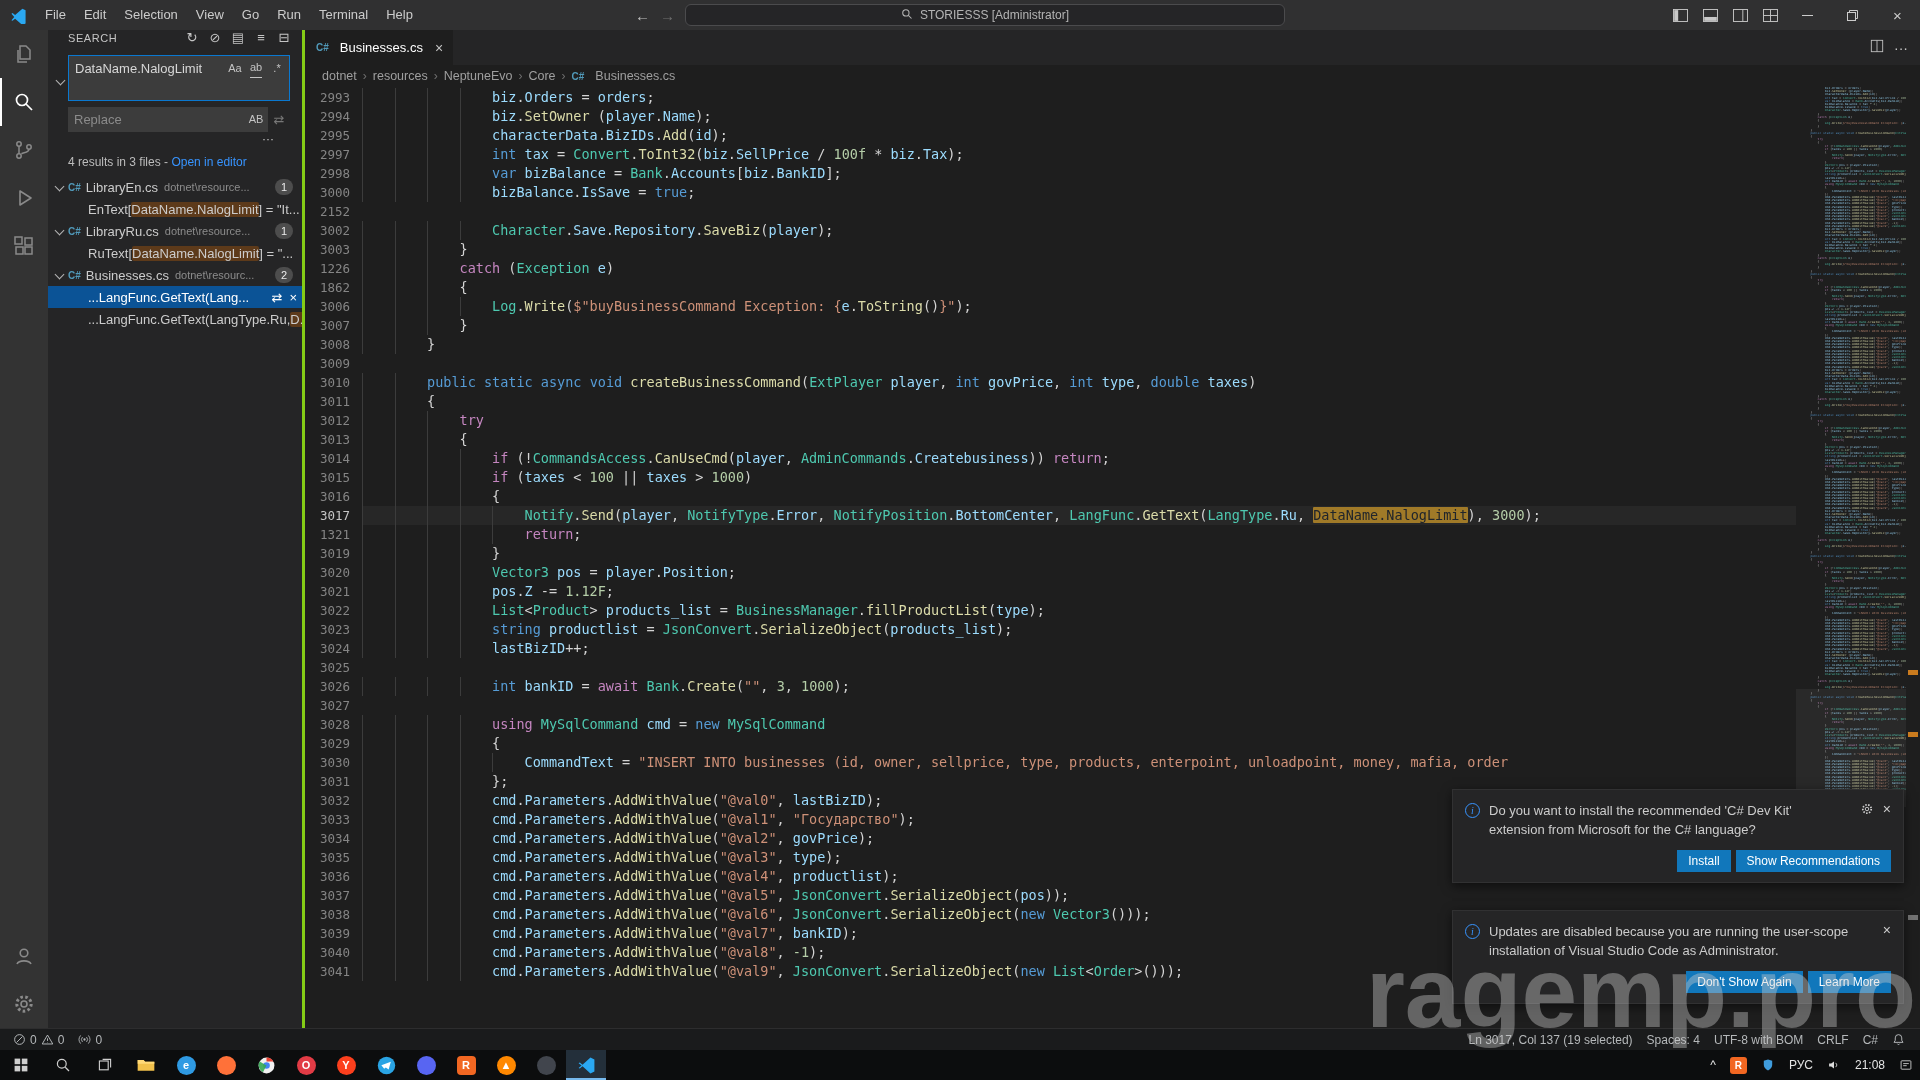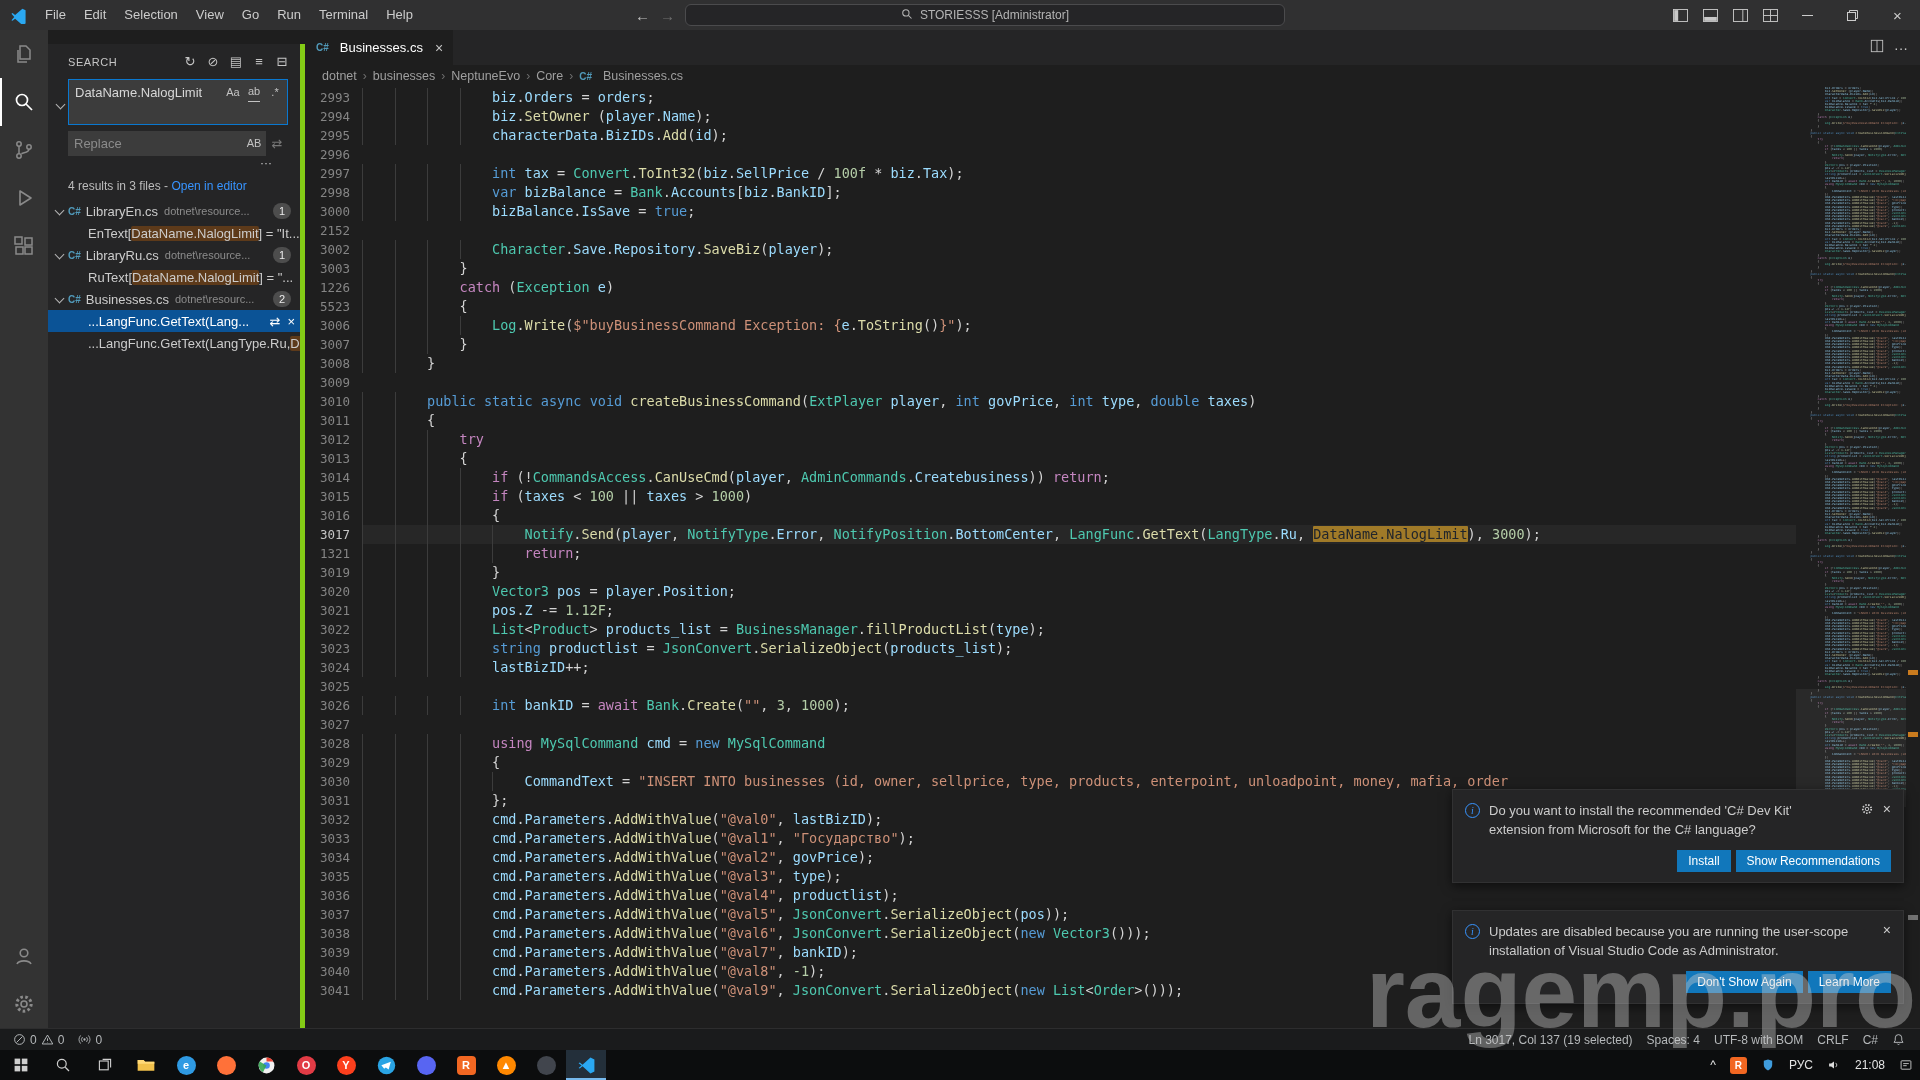--- a/index.html
+++ b/index.html
@@ -22,21 +22,21 @@
 
 
 .activitybar{position:absolute;left:0;top:30px;bottom:52px;width:48px;background:#333333;display:flex;flex-direction:column;z-index:20;}
 .ab-item{height:48px;display:flex;align-items:center;justify-content:center;color:#8a8a8a;position:relative;}
 .ab-item.active{color:#ffffff;}
 .ab-item.active::before{content:"";position:absolute;left:0;top:0;bottom:0;width:2px;background:#ffffff;}
 .ab-item svg{width:24px;height:24px;}
 .ab-bottom{margin-top:auto;}
 
 
-.sidebar{position:absolute;left:48px;top:44px;bottom:52px;width:257px;background:#252526;color:#cccccc;overflow:hidden;border-right:5px solid #84cc16;z-index:20;}
+.sidebar{position:absolute;left:48px;top:20px;bottom:52px;width:257px;background:#252526;color:#cccccc;overflow:hidden;border-right:3px solid #84cc16;z-index:20;}
 .sb-header{height:35px;display:flex;align-items:center;padding:0 8px 0 20px;}
 .sb-title{font-size:11px;color:#c5c5c5;letter-spacing:.05em;}
 .sb-actions{margin-left:auto;display:flex;gap:3px;}
 .sb-act{width:20px;height:20px;display:flex;align-items:center;justify-content:center;color:#c5c5c5;font-size:13px;border-radius:4px;}
 .search-block{display:flex;padding:0 12px 0 4px;}
 .toggle-replace{width:16px;display:flex;align-items:flex-start;justify-content:center;padding-top:22px;}
 .chev-down{width:7px;height:7px;border-right:1.4px solid #b5b5b5;border-bottom:1.4px solid #b5b5b5;transform:rotate(45deg);display:inline-block;}
 .search-fields{flex:1;min-width:0;}
 .search-box{position:relative;background:#3c3c3c;border:1px solid #0a78d0;min-height:46px;padding:3px 66px 3px 6px;font-size:13px;color:#d7d7d7;line-height:19px;}
 .sv{display:block;width:128px;word-break:break-all;}
@@ -345,43 +345,42 @@
               <rect x="1.5" y="1.5" width="13" height="13"></rect>
               <path d="M8 1.5v13"></path>
             </svg>
         </span>
         <span>···</span>
       </div>
     </div>
     <div class="breadcrumbs" id="breadcrumbs">
         <span class="bc-item">dotnet</span>
         <span class="bc-sep">›</span>
-        <span class="bc-item">businesses</span>
+        <span class="bc-item">resources</span>
         <span class="bc-sep">›</span>
         <span class="bc-item">NeptuneEvo</span>
         <span class="bc-sep">›</span>
         <span class="bc-item">Core</span>
         <span class="bc-sep">›</span>
         <span class="csfile">C#</span>
         <span class="bc-item">Businesses.cs</span>
       </div>
     <div class="editor-body">
       <div class="code-area" id="code-lines">
           <div class="code-line"><span class="ln">2993</span><span class="lc" style="--ind: 16;"><span class="tk-v">biz</span><span class="tk-p">.</span><span class="tk-v">Orders</span><span class="tk-p"> = </span><span class="tk-v">orders</span><span class="tk-p">;</span></span></div>
           <div class="code-line"><span class="ln">2994</span><span class="lc" style="--ind: 16;"><span class="tk-v">biz</span><span class="tk-p">.</span><span class="tk-m">SetOwner</span><span class="tk-p"> (</span><span class="tk-v">player</span><span class="tk-p">.</span><span class="tk-v">Name</span><span class="tk-p">);</span></span></div>
           <div class="code-line"><span class="ln">2995</span><span class="lc" style="--ind: 16;"><span class="tk-v">characterData</span><span class="tk-p">.</span><span class="tk-v">BizIDs</span><span class="tk-p">.</span><span class="tk-m">Add</span><span class="tk-p">(</span><span class="tk-v">id</span><span class="tk-p">);</span></span></div>
-          <div class="code-line"><span class="ln">2996</span><span class="lc" style="--ind: 0;"></span></div>
           <div class="code-line"><span class="ln">2997</span><span class="lc" style="--ind: 16;"><span class="tk-k">int</span><span class="tk-p"> </span><span class="tk-v">tax</span><span class="tk-p"> = </span><span class="tk-t">Convert</span><span class="tk-p">.</span><span class="tk-m">ToInt32</span><span class="tk-p">(</span><span class="tk-v">biz</span><span class="tk-p">.</span><span class="tk-v">SellPrice</span><span class="tk-p"> / </span><span class="tk-n">100f</span><span class="tk-p"> * </span><span class="tk-v">biz</span><span class="tk-p">.</span><span class="tk-v">Tax</span><span class="tk-p">);</span></span></div>
           <div class="code-line"><span class="ln">2998</span><span class="lc" style="--ind: 16;"><span class="tk-k">var</span><span class="tk-p"> </span><span class="tk-v">bizBalance</span><span class="tk-p"> = </span><span class="tk-t">Bank</span><span class="tk-p">.</span><span class="tk-v">Accounts</span><span class="tk-p">[</span><span class="tk-v">biz</span><span class="tk-p">.</span><span class="tk-v">BankID</span><span class="tk-p">];</span></span></div>
           <div class="code-line"><span class="ln">3000</span><span class="lc" style="--ind: 16;"><span class="tk-v">bizBalance</span><span class="tk-p">.</span><span class="tk-v">IsSave</span><span class="tk-p"> = </span><span class="tk-k">true</span><span class="tk-p">;</span></span></div>
           <div class="code-line"><span class="ln">2152</span><span class="lc" style="--ind: 0;"></span></div>
           <div class="code-line"><span class="ln">3002</span><span class="lc" style="--ind: 16;"><span class="tk-t">Character</span><span class="tk-p">.</span><span class="tk-v">Save</span><span class="tk-p">.</span><span class="tk-v">Repository</span><span class="tk-p">.</span><span class="tk-m">SaveBiz</span><span class="tk-p">(</span><span class="tk-v">player</span><span class="tk-p">);</span></span></div>
           <div class="code-line"><span class="ln">3003</span><span class="lc" style="--ind: 12;"><span class="tk-p">}</span></span></div>
           <div class="code-line"><span class="ln">1226</span><span class="lc" style="--ind: 12;"><span class="tk-c">catch</span><span class="tk-p"> (</span><span class="tk-t">Exception</span><span class="tk-p"> </span><span class="tk-v">e</span><span class="tk-p">)</span></span></div>
-          <div class="code-line"><span class="ln">5523</span><span class="lc" style="--ind: 12;"><span class="tk-p">{</span></span></div>
+          <div class="code-line"><span class="ln">1862</span><span class="lc" style="--ind: 12;"><span class="tk-p">{</span></span></div>
           <div class="code-line"><span class="ln">3006</span><span class="lc" style="--ind: 16;"><span class="tk-t">Log</span><span class="tk-p">.</span><span class="tk-m">Write</span><span class="tk-p">(</span><span class="tk-s">$"buyBusinessCommand Exception: {</span><span class="tk-v">e</span><span class="tk-p">.</span><span class="tk-m">ToString</span><span class="tk-p">()</span><span class="tk-s">}"</span><span class="tk-p">);</span></span></div>
           <div class="code-line"><span class="ln">3007</span><span class="lc" style="--ind: 12;"><span class="tk-p">}</span></span></div>
           <div class="code-line"><span class="ln">3008</span><span class="lc" style="--ind: 8;"><span class="tk-p">}</span></span></div>
           <div class="code-line"><span class="ln">3009</span><span class="lc" style="--ind: 0;"></span></div>
           <div class="code-line"><span class="ln">3010</span><span class="lc" style="--ind: 8;"><span class="tk-k">public</span><span class="tk-p"> </span><span class="tk-k">static</span><span class="tk-p"> </span><span class="tk-k">async</span><span class="tk-p"> </span><span class="tk-k">void</span><span class="tk-p"> </span><span class="tk-m">createBusinessCommand</span><span class="tk-p">(</span><span class="tk-t">ExtPlayer</span><span class="tk-p"> </span><span class="tk-v">player</span><span class="tk-p">, </span><span class="tk-k">int</span><span class="tk-p"> </span><span class="tk-v">govPrice</span><span class="tk-p">, </span><span class="tk-k">int</span><span class="tk-p"> </span><span class="tk-v">type</span><span class="tk-p">, </span><span class="tk-k">double</span><span class="tk-p"> </span><span class="tk-v">taxes</span><span class="tk-p">)</span></span></div>
           <div class="code-line"><span class="ln">3011</span><span class="lc" style="--ind: 8;"><span class="tk-p">{</span></span></div>
           <div class="code-line"><span class="ln">3012</span><span class="lc" style="--ind: 12;"><span class="tk-c">try</span></span></div>
           <div class="code-line"><span class="ln">3013</span><span class="lc" style="--ind: 12;"><span class="tk-p">{</span></span></div>
           <div class="code-line"><span class="ln">3014</span><span class="lc" style="--ind: 16;"><span class="tk-c">if</span><span class="tk-p"> (!</span><span class="tk-t">CommandsAccess</span><span class="tk-p">.</span><span class="tk-m">CanUseCmd</span><span class="tk-p">(</span><span class="tk-v">player</span><span class="tk-p">, </span><span class="tk-t">AdminCommands</span><span class="tk-p">.</span><span class="tk-v">Createbusiness</span><span class="tk-p">)) </span><span class="tk-c">return</span><span class="tk-p">;</span></span></div>
           <div class="code-line"><span class="ln">3015</span><span class="lc" style="--ind: 16;"><span class="tk-c">if</span><span class="tk-p"> (</span><span class="tk-v">taxes</span><span class="tk-p"> &lt; </span><span class="tk-n">100</span><span class="tk-p"> || </span><span class="tk-v">taxes</span><span class="tk-p"> &gt; </span><span class="tk-n">1000</span><span class="tk-p">)</span></span></div>

